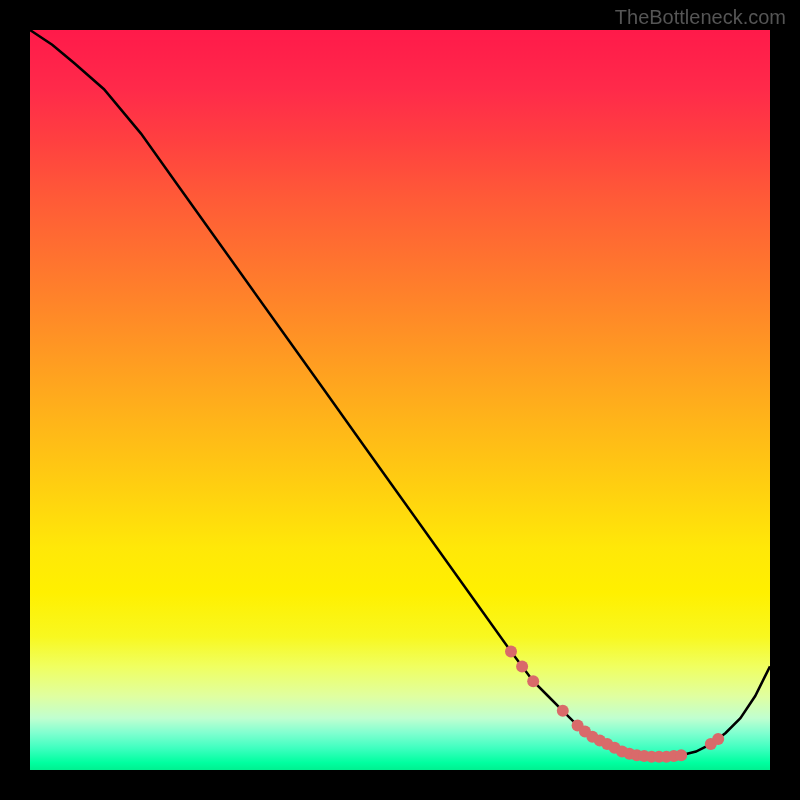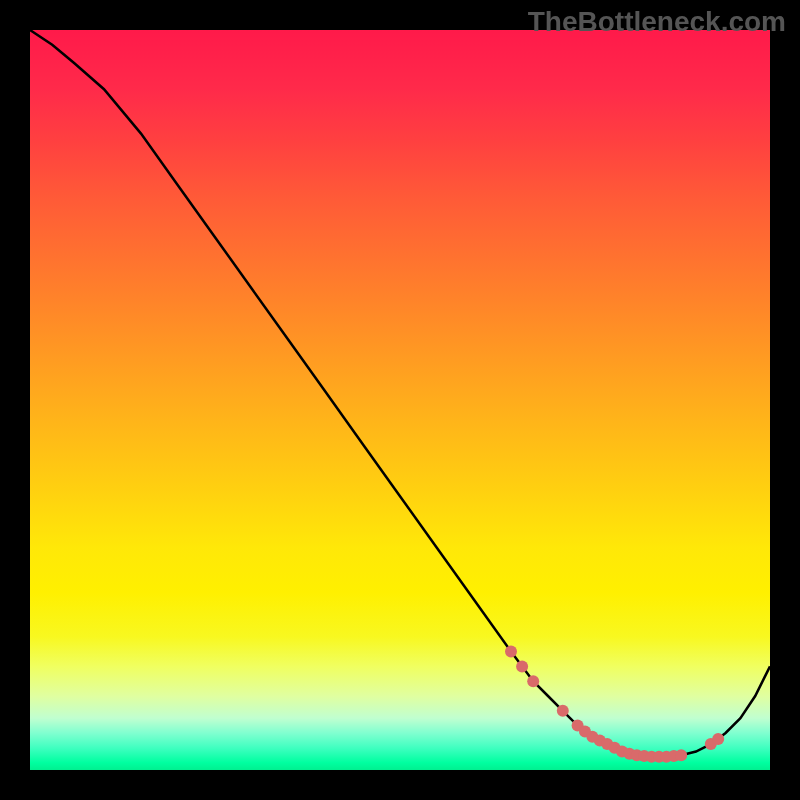--- a/index.html
+++ b/index.html
@@ -8,22 +8,22 @@
     height: 800px;
     background: #000;
     position: relative;
     font-family: Arial, sans-serif;
   }
   .watermark {
     position: absolute;
     top: 6px;
     right: 14px;
     color: #555;
-    font-size: 28px;
-    font-weight: 700;
+    font-size: 20px;
+    font-weight: 400;
     z-index: 10;
   }
   .plot-area {
     position: absolute;
     left: 30px;
     top: 30px;
     width: 740px;
     height: 740px;
     background: linear-gradient(to bottom,
       #ff1a4a 0%,

